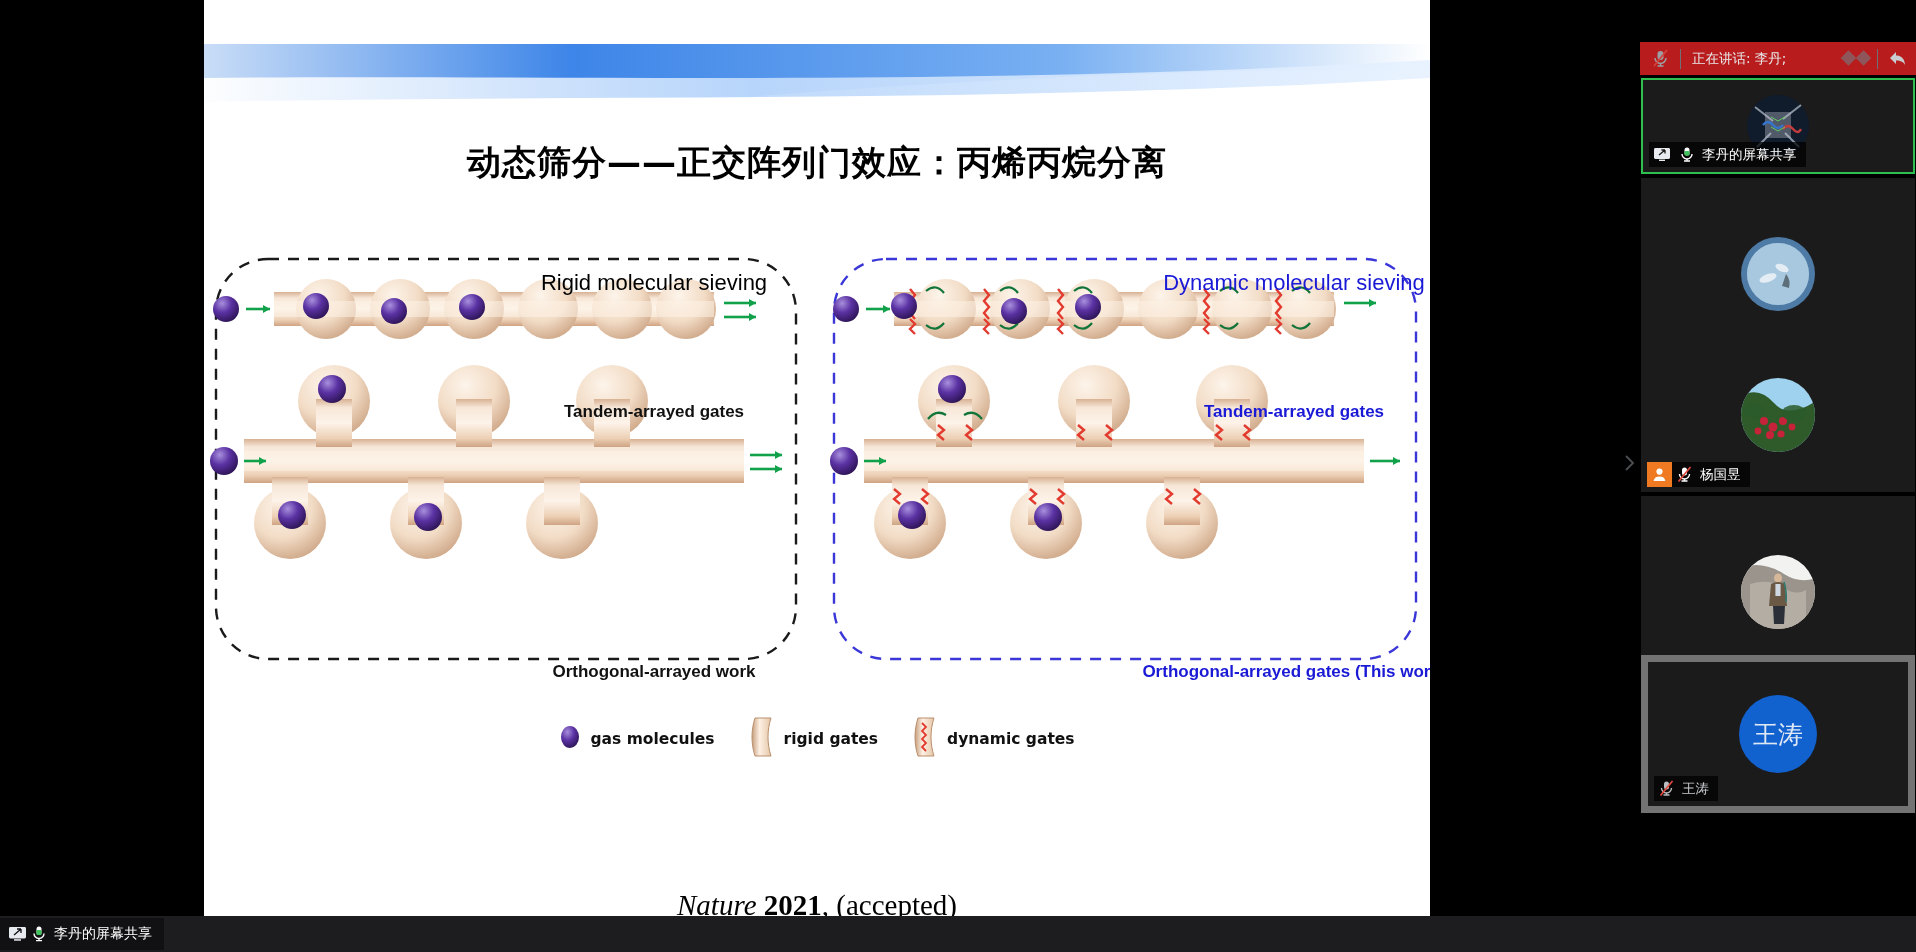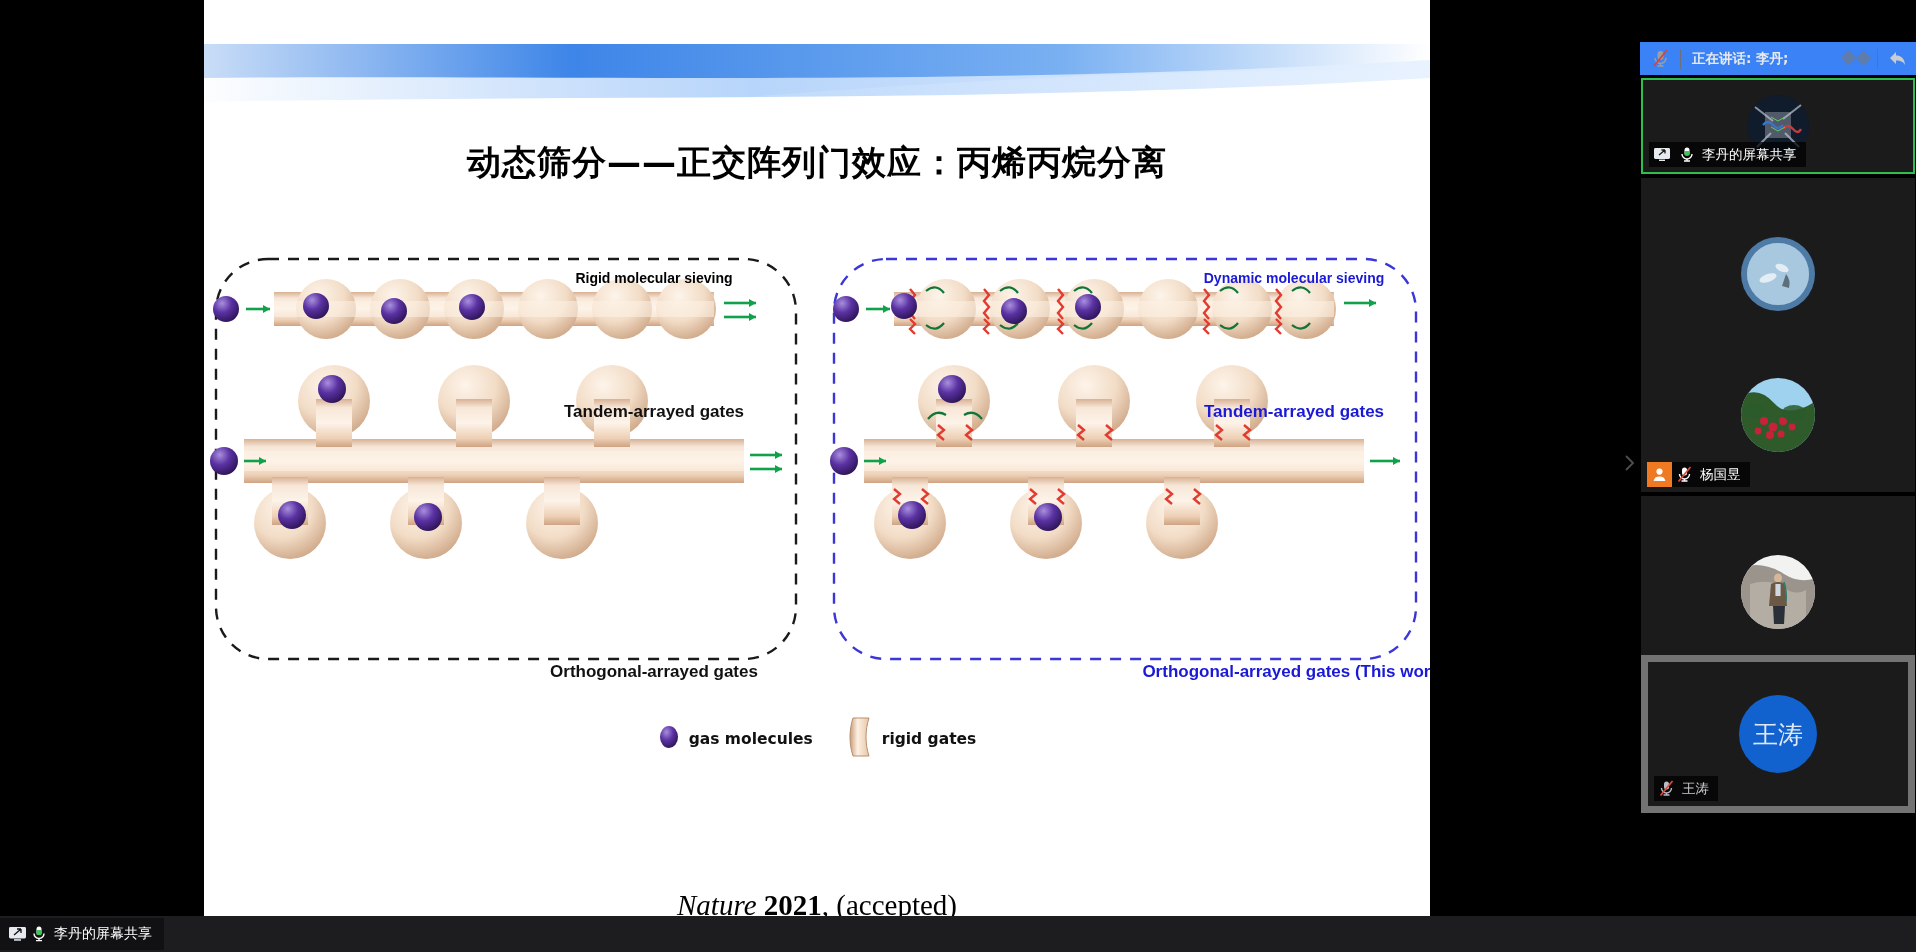--- a/index.html
+++ b/index.html
@@ -30,21 +30,21 @@
     font-size: 34px; font-weight: 700; color: #000;
     letter-spacing: 1px;
     font-family: "DejaVu Sans", "Liberation Sans", sans-serif;
   }
 
   
   #figure { position: absolute; left: 0; top: 205px; width: 100%; height: 520px; }
   #figure svg { display: block; width: 100%; height: 100%; }
 
   .panel-heading {
-    position: absolute; font-size: 14px; font-weight: 700;
+    position: absolute; font-size: 22px; font-weight: 400;
     text-align: center; white-space: nowrap;
   }
   #heading-rigid { left: 270px; top: 226px; width: 360px; color: #000; }
   #heading-dynamic { left: 890px; top: 226px; width: 400px; color: #1a19d6; }
 
   .inner-label {
     position: absolute; font-size: 17px; font-weight: 700;
     text-align: center; white-space: nowrap;
   }
   #label-tandem-rigid { left: 270px; top: 358px; width: 360px; color: #111; }
@@ -74,21 +74,21 @@
   #citation .cite-journal { font-style: italic; }
   #citation .cite-year { font-weight: 700; text-align: center; }
 
   
   #right-rail {
     position: absolute; left: 1640px; top: 0; width: 276px; height: 916px;
     background: #000;
   }
   #speaking-bar {
     position: absolute; left: 0; top: 42px; width: 276px; height: 33px;
-    background: #3b82f6; display: flex; align-items: center; font-weight: bold;
+    background: #b91c1c; display: flex; align-items: center;
   }
   #speaking-bar .mic-off-wrap { width: 40px; display: flex; justify-content: center; align-items: center; }
   #speaking-bar .divider { width: 1px; height: 20px; background: #6d7076; }
   #speaking-bar .speaking-text {
     flex: 1; padding-left: 11px; color: #e9eaec; font-size: 13.5px;
     white-space: nowrap; overflow: hidden;
     font-family: "DejaVu Sans", "Liberation Sans", sans-serif;
   }
   #speaking-bar .chev-wrap { width: 38px; display: flex; justify-content: center; align-items: center; opacity: .62; }
   #speaking-bar .back-wrap { width: 38px; display: flex; justify-content: center; align-items: center; }
@@ -370,21 +370,21 @@
             <path d="M1196,212 l-7,-4 l0,8 z" fill="#11a14a"></path>
           </g>
         </svg>
       </div>
 
       <div class="panel-heading" id="heading-rigid">Rigid molecular sieving</div>
       <div class="panel-heading" id="heading-dynamic">Dynamic molecular sieving</div>
 
       <div class="inner-label" id="label-tandem-rigid">Tandem-arrayed gates</div>
       <div class="inner-label" id="label-tandem-dyn">Tandem-arrayed gates</div>
-      <div class="inner-label" id="label-ortho-rigid">Orthogonal-arrayed gates</div>
+      <div class="inner-label" id="label-ortho-rigid">Orthogonal-arrayed work</div>
       <div class="inner-label" id="label-ortho-dyn">Orthogonal-arrayed gates (This work)</div>
 
       <div id="legend">
 
         <div class="legend-item">
           <span class="glyph">
             <svg width="22" height="24" viewBox="0 0 22 24">
               <defs>
                   <radialGradient id="lg1" cx="36%" cy="28%" r="76%">
                 <stop offset="0%" stop-color="#a78ddc"></stop>
@@ -407,20 +407,29 @@
                     <stop offset="40%" stop-color="#fdf0e3"></stop>
                 <stop offset="100%" stop-color="#e6c6a8"></stop>
                   </linearGradient>
                 </defs>
               <path d="M6,2 C2,14 2,28 6,40 L22,40 C18,28 18,14 22,2 Z" fill="url(#lg2)" stroke="#b98f6d" stroke-width="1"></path>
             </svg>
           </span>
           <span class="ltext">rigid gates</span>
         </div>
 
+        <div class="legend-item">
+          <span class="glyph">
+            <svg width="26" height="42" viewBox="0 0 26 42">
+              <path d="M6,2 C2,14 2,28 6,40 L22,40 C18,28 18,14 22,2 Z" fill="url(#lg2)" stroke="#b98f6d" stroke-width="1"></path>
+              <path d="M10,7 l4,4 l-4,4 l4,4 l-4,4 l4,4 l-4,4 l4,4" fill="none" stroke="#e23a2e" stroke-width="1.8"></path>
+            </svg>
+          </span>
+          <span class="ltext">dynamic  gates</span>
+        </div>
 
       </div>
 
       <div id="citation">
         <span class="cite-journal">Nature</span><span> </span><span class="cite-year">2021</span><span class="cite-suffix">, (accepted)</span>
       </div>
 
     </div>
   </div>
 

